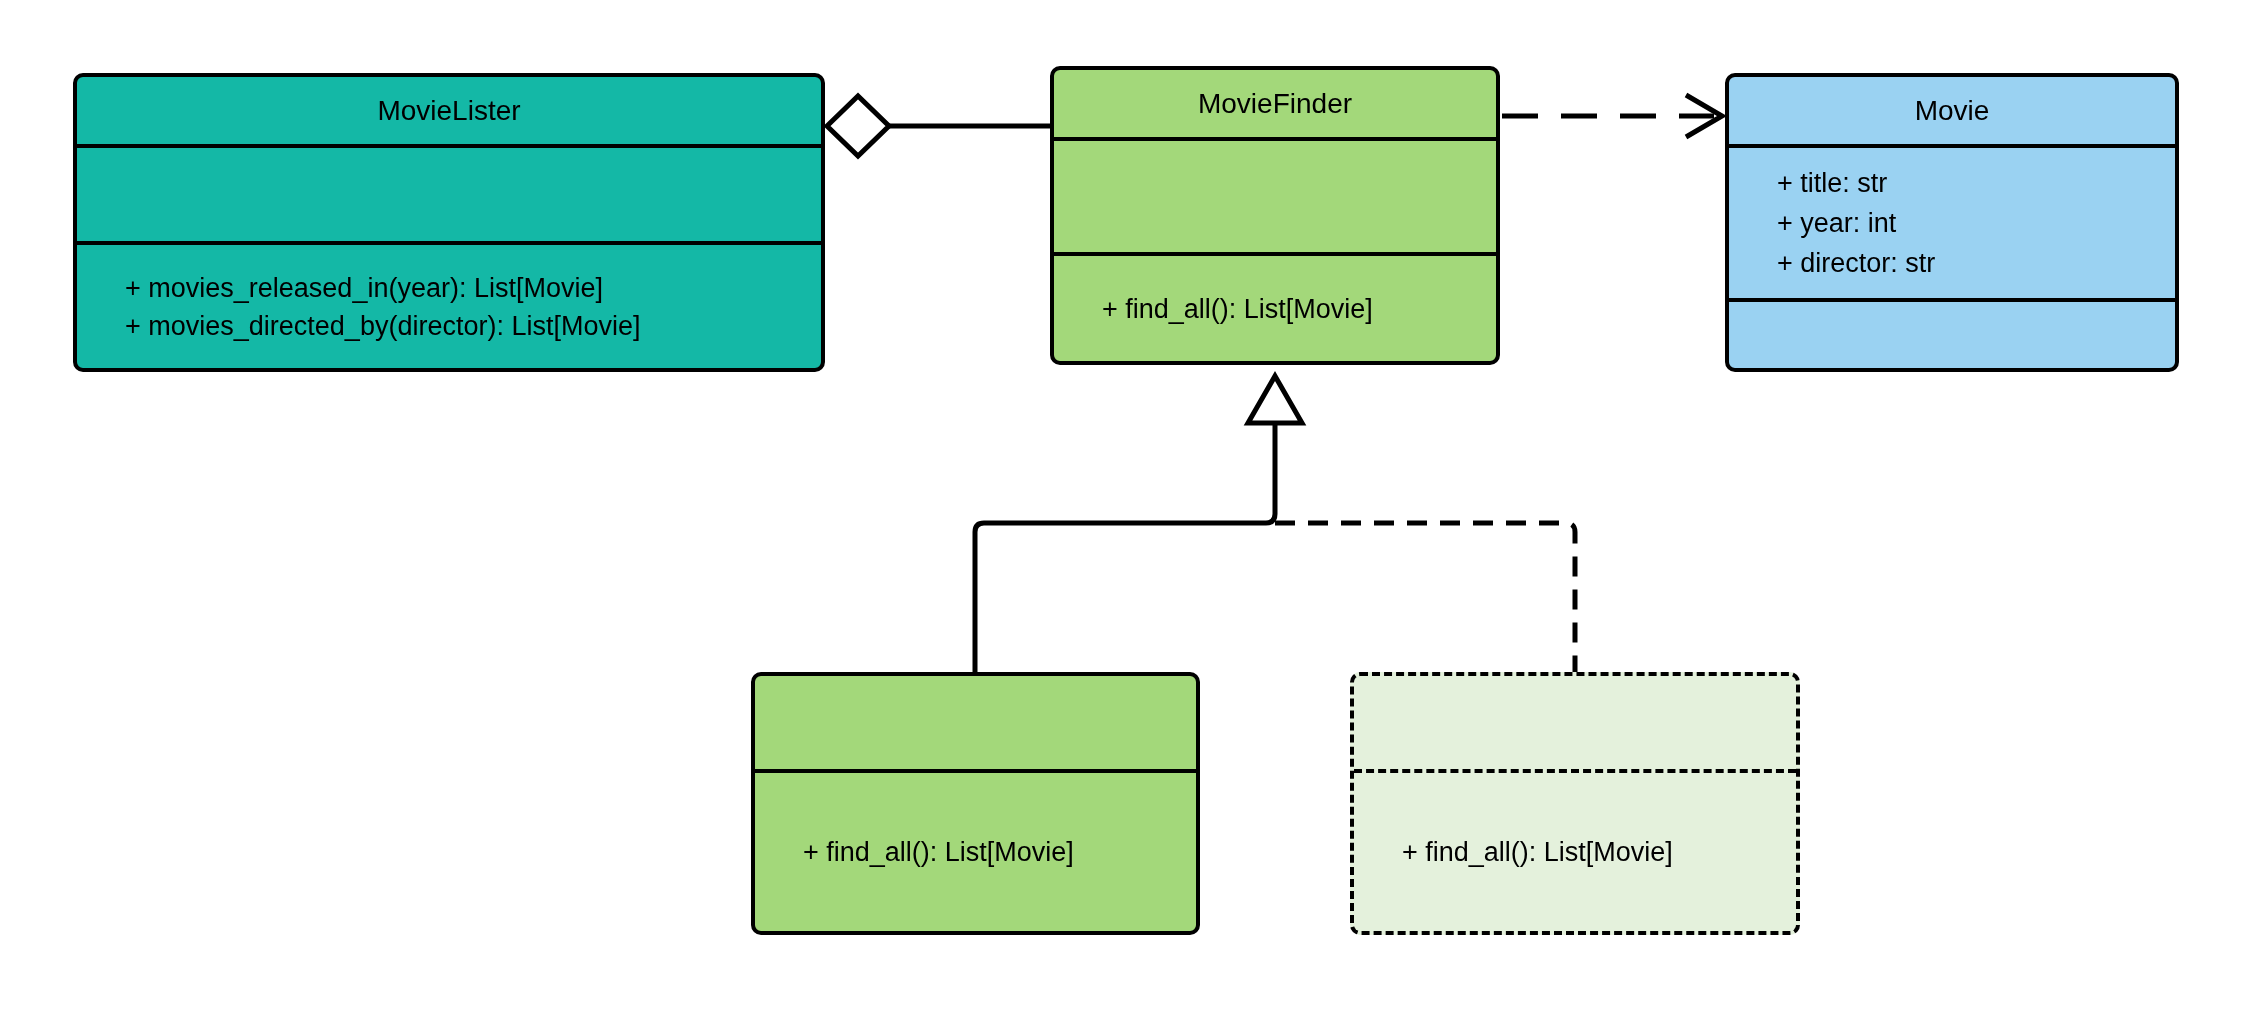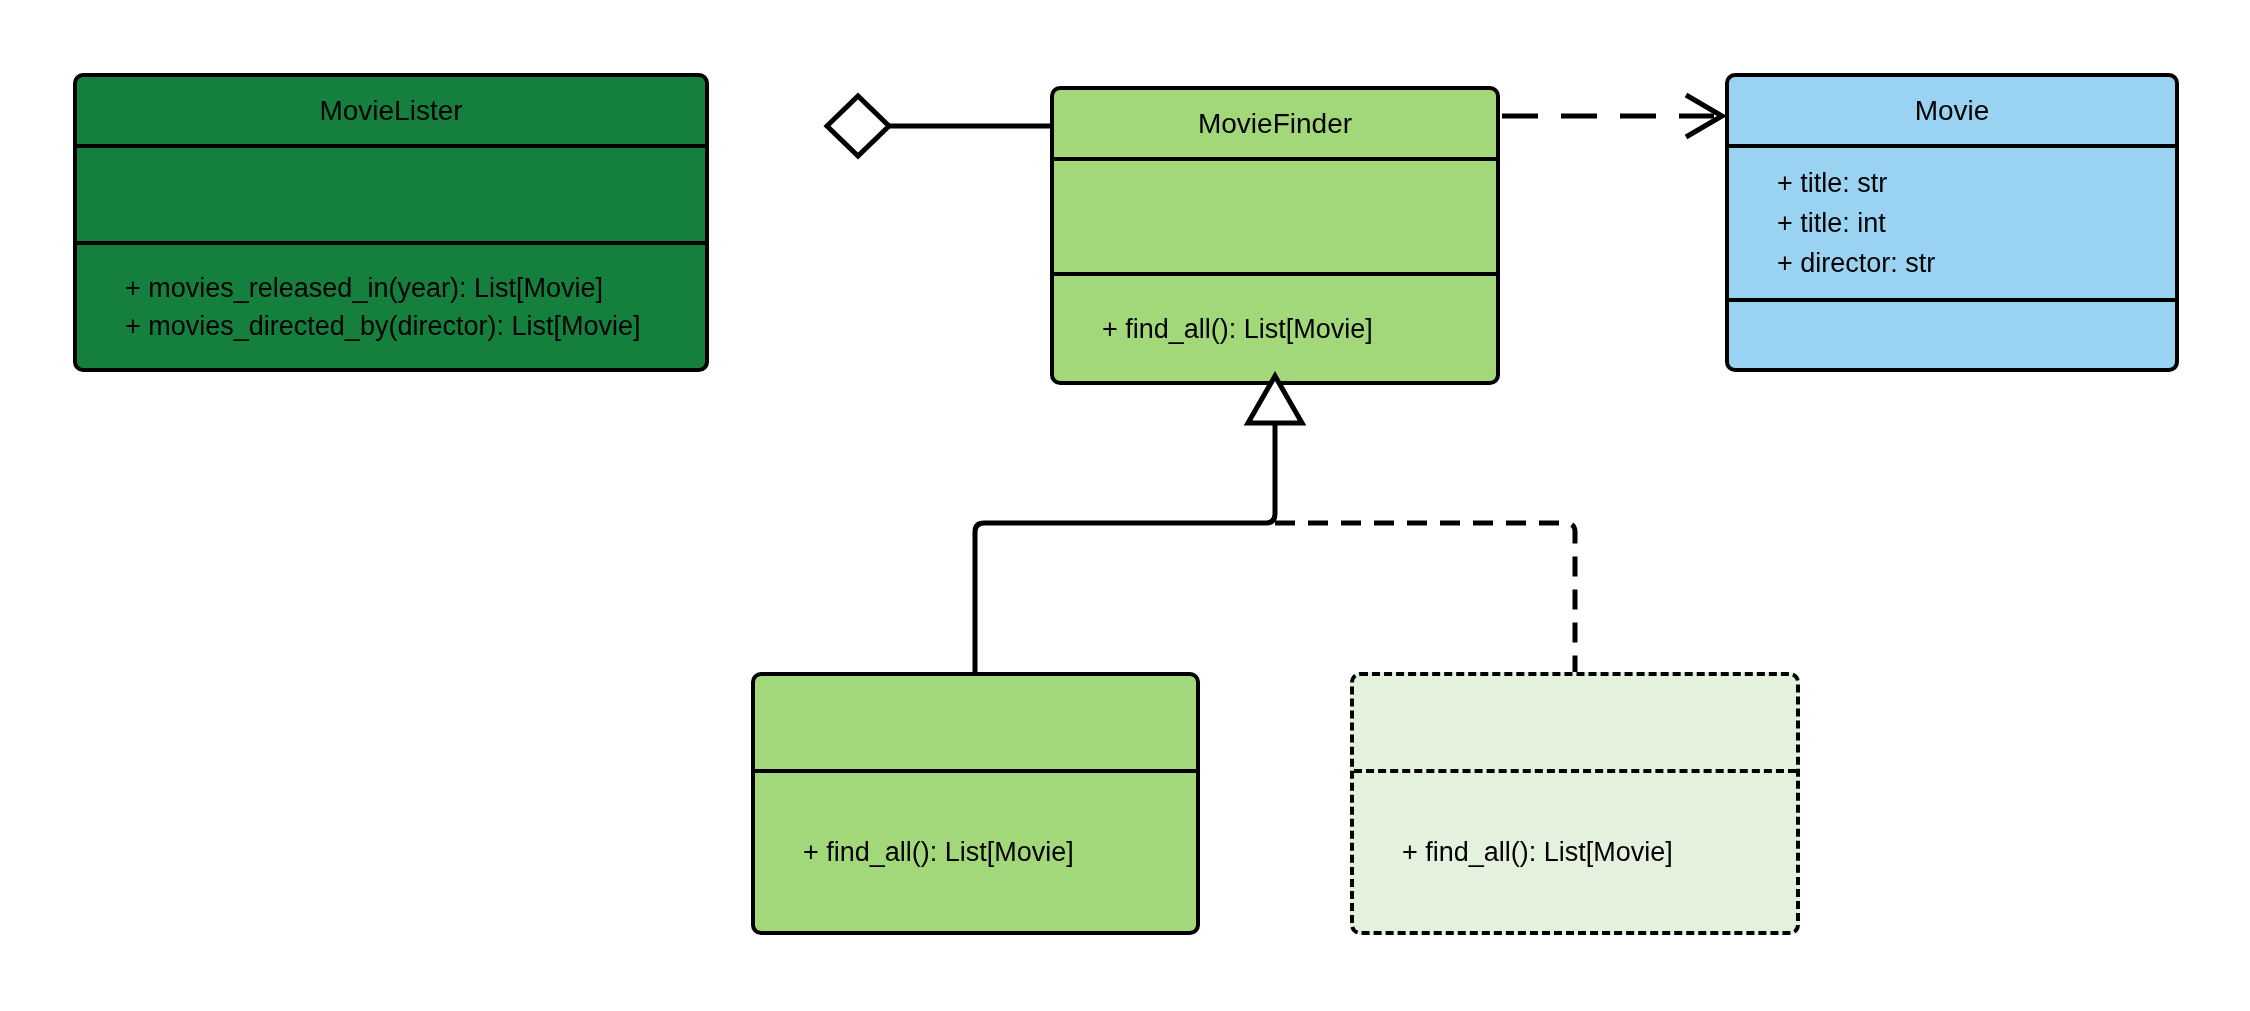--- a/index.html
+++ b/index.html
@@ -55,48 +55,48 @@
     height: 1011px;
     z-index: 2;
     pointer-events: none;
   }
 </style>
 </head>
 <body>
 
 <div id="canvas">
 
-  <div class="uml-class" style="left: 73px; top: 73px; width: 636px; height: 299px; background-color: #15803d;">
+  <div class="uml-class" style="left: 73px; top: 73px; width: 752px; height: 299px; background-color: #14b8a6;">
     <div class="compartment title-compartment" style="height:67px;">
       <span>MovieLister</span>
     </div>
     <div class="compartment" style="height:97px;"></div>
     <div class="compartment members-compartment lh38" style="flex:1;">
       <span class="member-line">+ movies_released_in(year): List[Movie]</span>
       <span class="member-line">+ movies_directed_by(director): List[Movie]</span>
     </div>
   </div>
 
-  <div class="uml-class" style="left: 1050px; top: 86px; width: 450px; height: 299px; background-color: rgb(163, 216, 122); justify-content: flex-end;">
+  <div class="uml-class" style="left: 1050px; top: 66px; width: 450px; height: 299px; background-color: rgb(163, 216, 122); justify-content: flex-end;">
     <div class="compartment title-compartment" style="height:67px;">
       <span>MovieFinder</span>
     </div>
     <div class="compartment" style="height:115px;"></div>
     <div class="compartment members-compartment lh38" style="flex:1;">
       <span class="member-line">+ find_all(): List[Movie]</span>
     </div>
   </div>
 
   <div class="uml-class" style="left: 1725px; top: 73px; width: 454px; height: 299px; background-color: rgb(154, 210, 242);">
     <div class="compartment title-compartment" style="height:67px;">
       <span>Movie</span>
     </div>
     <div class="compartment members-compartment lh40" style="height:154px;">
       <span class="member-line">+ title: str</span>
-      <span class="member-line">+ title: int</span>
+      <span class="member-line">+ year: int</span>
       <span class="member-line">+ director: str</span>
     </div>
     <div class="compartment" style="flex:1;"></div>
   </div>
 
   <div class="uml-class" style="left: 751px; top: 672px; width: 449px; height: 263px; background-color: rgb(163, 216, 122);">
     <div class="compartment" style="height:93px;"></div>
     <div class="compartment members-compartment lh38" style="flex:1;">
       <span class="member-line">+ find_all(): List[Movie]</span>
     </div>

